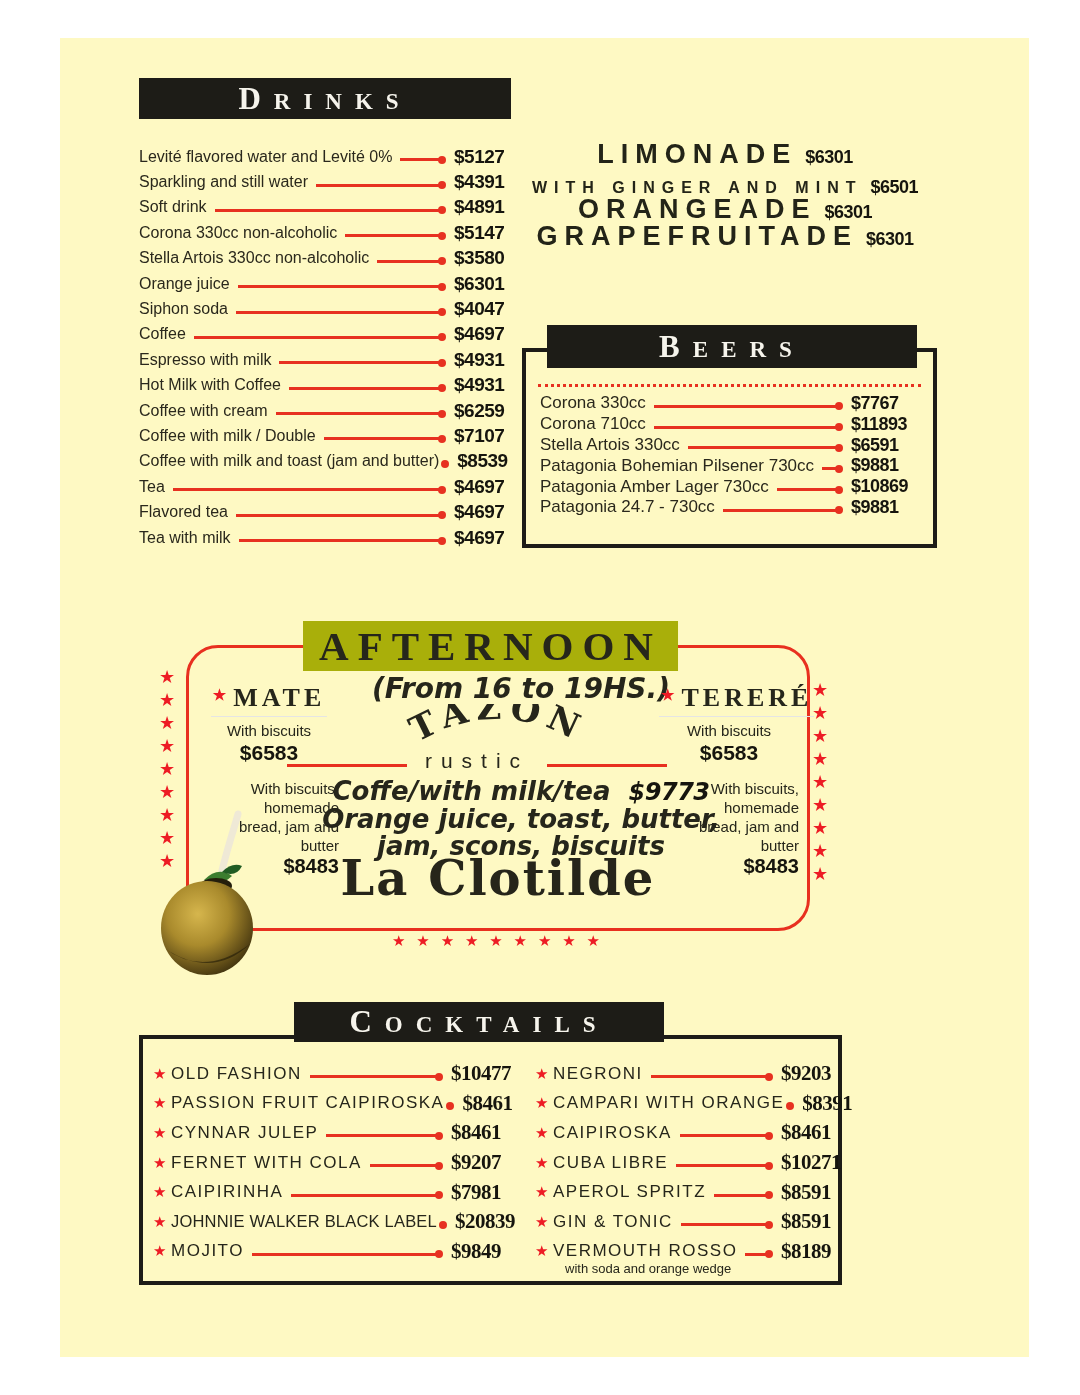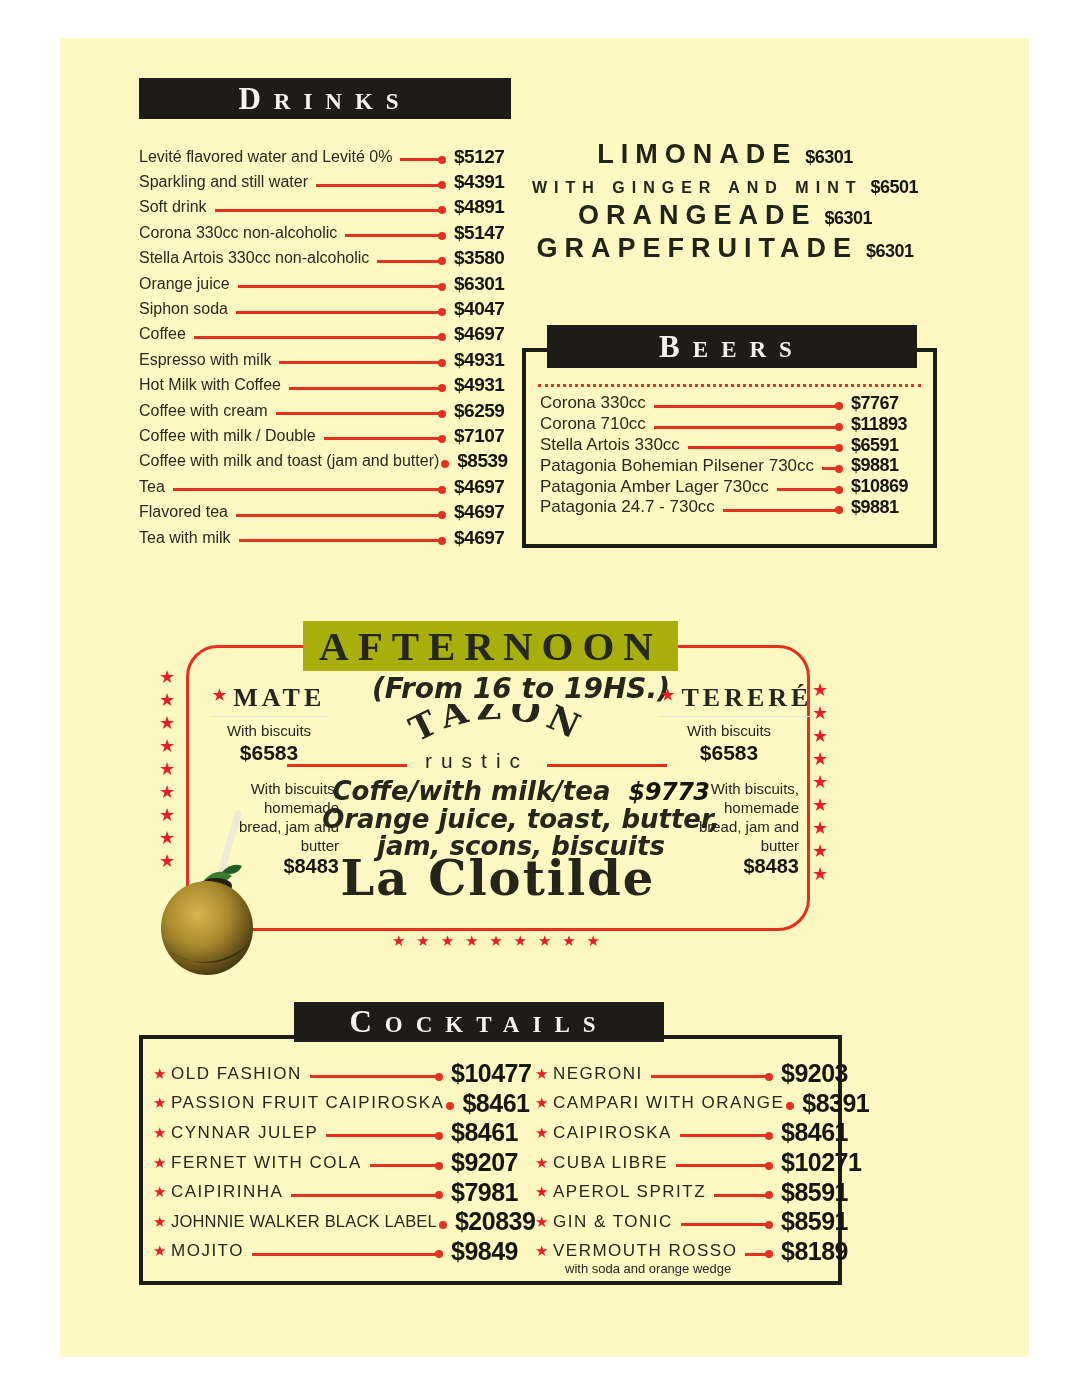--- a/index.html
+++ b/index.html
@@ -26,21 +26,21 @@
   .drinks-list .row{height:25.4px;}
   .dlabel{font-size:16px;color:#2a281c;white-space:nowrap;}
   .drinks-list .price{width:63px;font-size:19px;}
 
   
   .ades{position:absolute;left:420px;top:100px;width:490px;text-align:center;color:#232418;}
   .ade-line{white-space:nowrap;}
   .ade-big{font-size:27px;font-weight:bold;letter-spacing:7px;}
   .ade-small{font-size:16px;font-weight:600;letter-spacing:7px;}
   .ade-price{font-size:18px;font-weight:bold;letter-spacing:-0.5px;margin-left:8px;color:#16150e;}
-  .ade-l1{line-height:32px;} .ade-l2{line-height:26px;} .ade-l3{line-height:29px;} .ade-l4{line-height:30px;}
+  .ade-l1{line-height:32px;} .ade-l2{line-height:26px;} .ade-l3{line-height:17px;} .ade-l4{line-height:30px;}
 
   
   .beers-box{position:absolute;left:462px;top:310px;width:415px;height:200px;
              border:4px solid #1d1c17;box-sizing:border-box;}
   .beers-banner{left:21px;top:-27px;width:370px;height:43px;line-height:43px;}
   .beers-dotted{margin:32px 12px 6px 12px;border-top:3px dotted #e73120;}
   .beers-rows{padding:0 12px 0 14px;}
   .beers-rows .row{height:20.8px;}
   .blabel{font-size:17px;color:#2a281c;white-space:nowrap;}
   .beers-rows .price{width:70px;font-size:18px;}
@@ -89,21 +89,21 @@
   .ck-box{position:absolute;left:79px;top:997px;width:703px;height:250px;
           border:4px solid #1d1c17;box-sizing:border-box;}
   .ck-banner{left:151px;top:-37px;width:370px;height:40px;line-height:40px;}
   .ck-col{position:absolute;top:20px;}
   .ck-col-left{left:10px;width:368px;}
   .ck-col-right{left:392px;width:316px;}
   .ck-box .row{height:29.6px;}
   .ck-star{width:18px;font-size:15px;color:#ed1c24;flex:none;}
   .ck-label{font-size:17px;letter-spacing:1.5px;color:#26261b;white-space:nowrap;}
   .ck-label.tight{letter-spacing:0.2px;font-size:16.5px;}
-  .ck-box .price{width:70px;font-size:25px;}
+  .ck-box .price{width:70px;font-size:21px;font-family:Liberation Serif, serif;}
   .ck-note{margin:-5px 0 0 30px;font-size:13px;color:#26261b;}
 </style>
 </head>
 <body>
 
 <div class="page">
  <div class="panel">
 
   <div class="banner drinks-banner">DRINKS</div>
   <div class="drinks-list">

